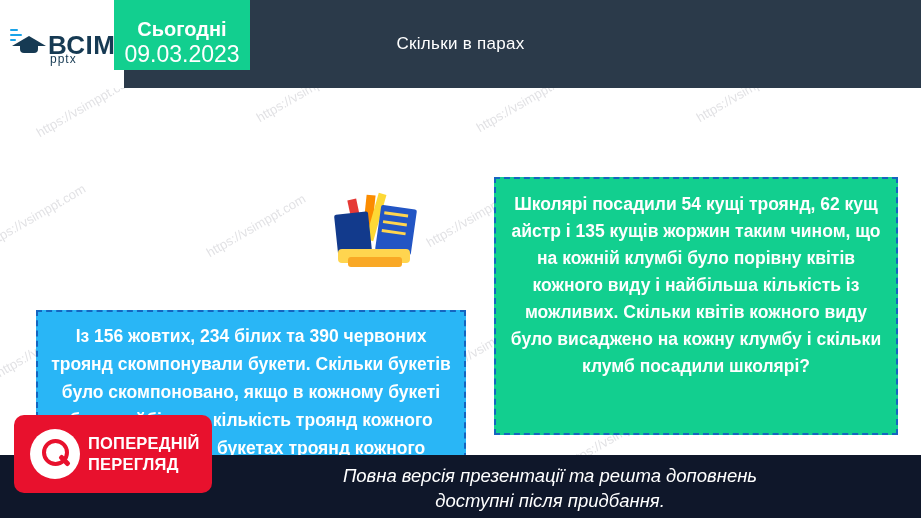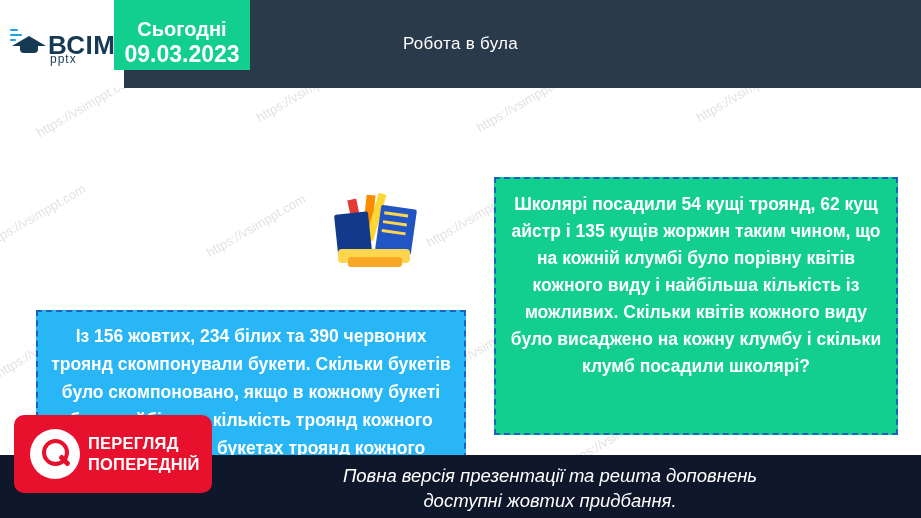--- a/index.html
+++ b/index.html
@@ -107,21 +107,21 @@
     z-index: 6;
   }
   .date-badge .today {
     font-size: 20px;
     font-weight: bold;
     padding-top: 17px;
     line-height: 24px;
   }
   .date-badge .date {
     font-size: 23px;
-    font-weight: bold;
+    font-weight: normal;
     line-height: 27px;
   }
   .header-title {
     position: absolute;
     left: 0;
     top: 34px;
     width: 921px;
     text-align: center;
     color: #ffffff;
     font-size: 17px;
@@ -368,38 +368,38 @@
 
     <div class="answer-right">
       <b>Відповідь.</b><span> 27 клумб, по 2 кущі троянд, по 3 кущі айстр і по 5 кущів жоржин.</span>
     </div>
 
   </div>
 
   <div class="bottom-bar">
     <div class="bar-text">
       <div>Повна версія презентації та решта доповнень</div>
-      <div>доступні жовтих придбання.</div>
+      <div>доступні після придбання.</div>
     </div>
   </div>
 
   <div class="preview-badge">
     <div class="magnifier">
       <div class="ring"></div>
       <div class="handle"></div>
     </div>
     <div class="preview-text">
+      <div>ПОПЕРЕДНІЙ</div>
       <div>ПЕРЕГЛЯД</div>
-      <div>ПОПЕРЕДНІЙ</div>
     </div>
   </div>
 
   <div class="header">
     <div class="header-left-white"></div>
-    <div class="header-title">Робота в була</div>
+    <div class="header-title">Скільки в парах</div>
   </div>
 
   <div class="logo">
     <div class="logo-lines">
       <i></i>
         <i></i>
         <i></i>
     </div>
     <div class="logo-cap">
       <div class="mortar"></div>

